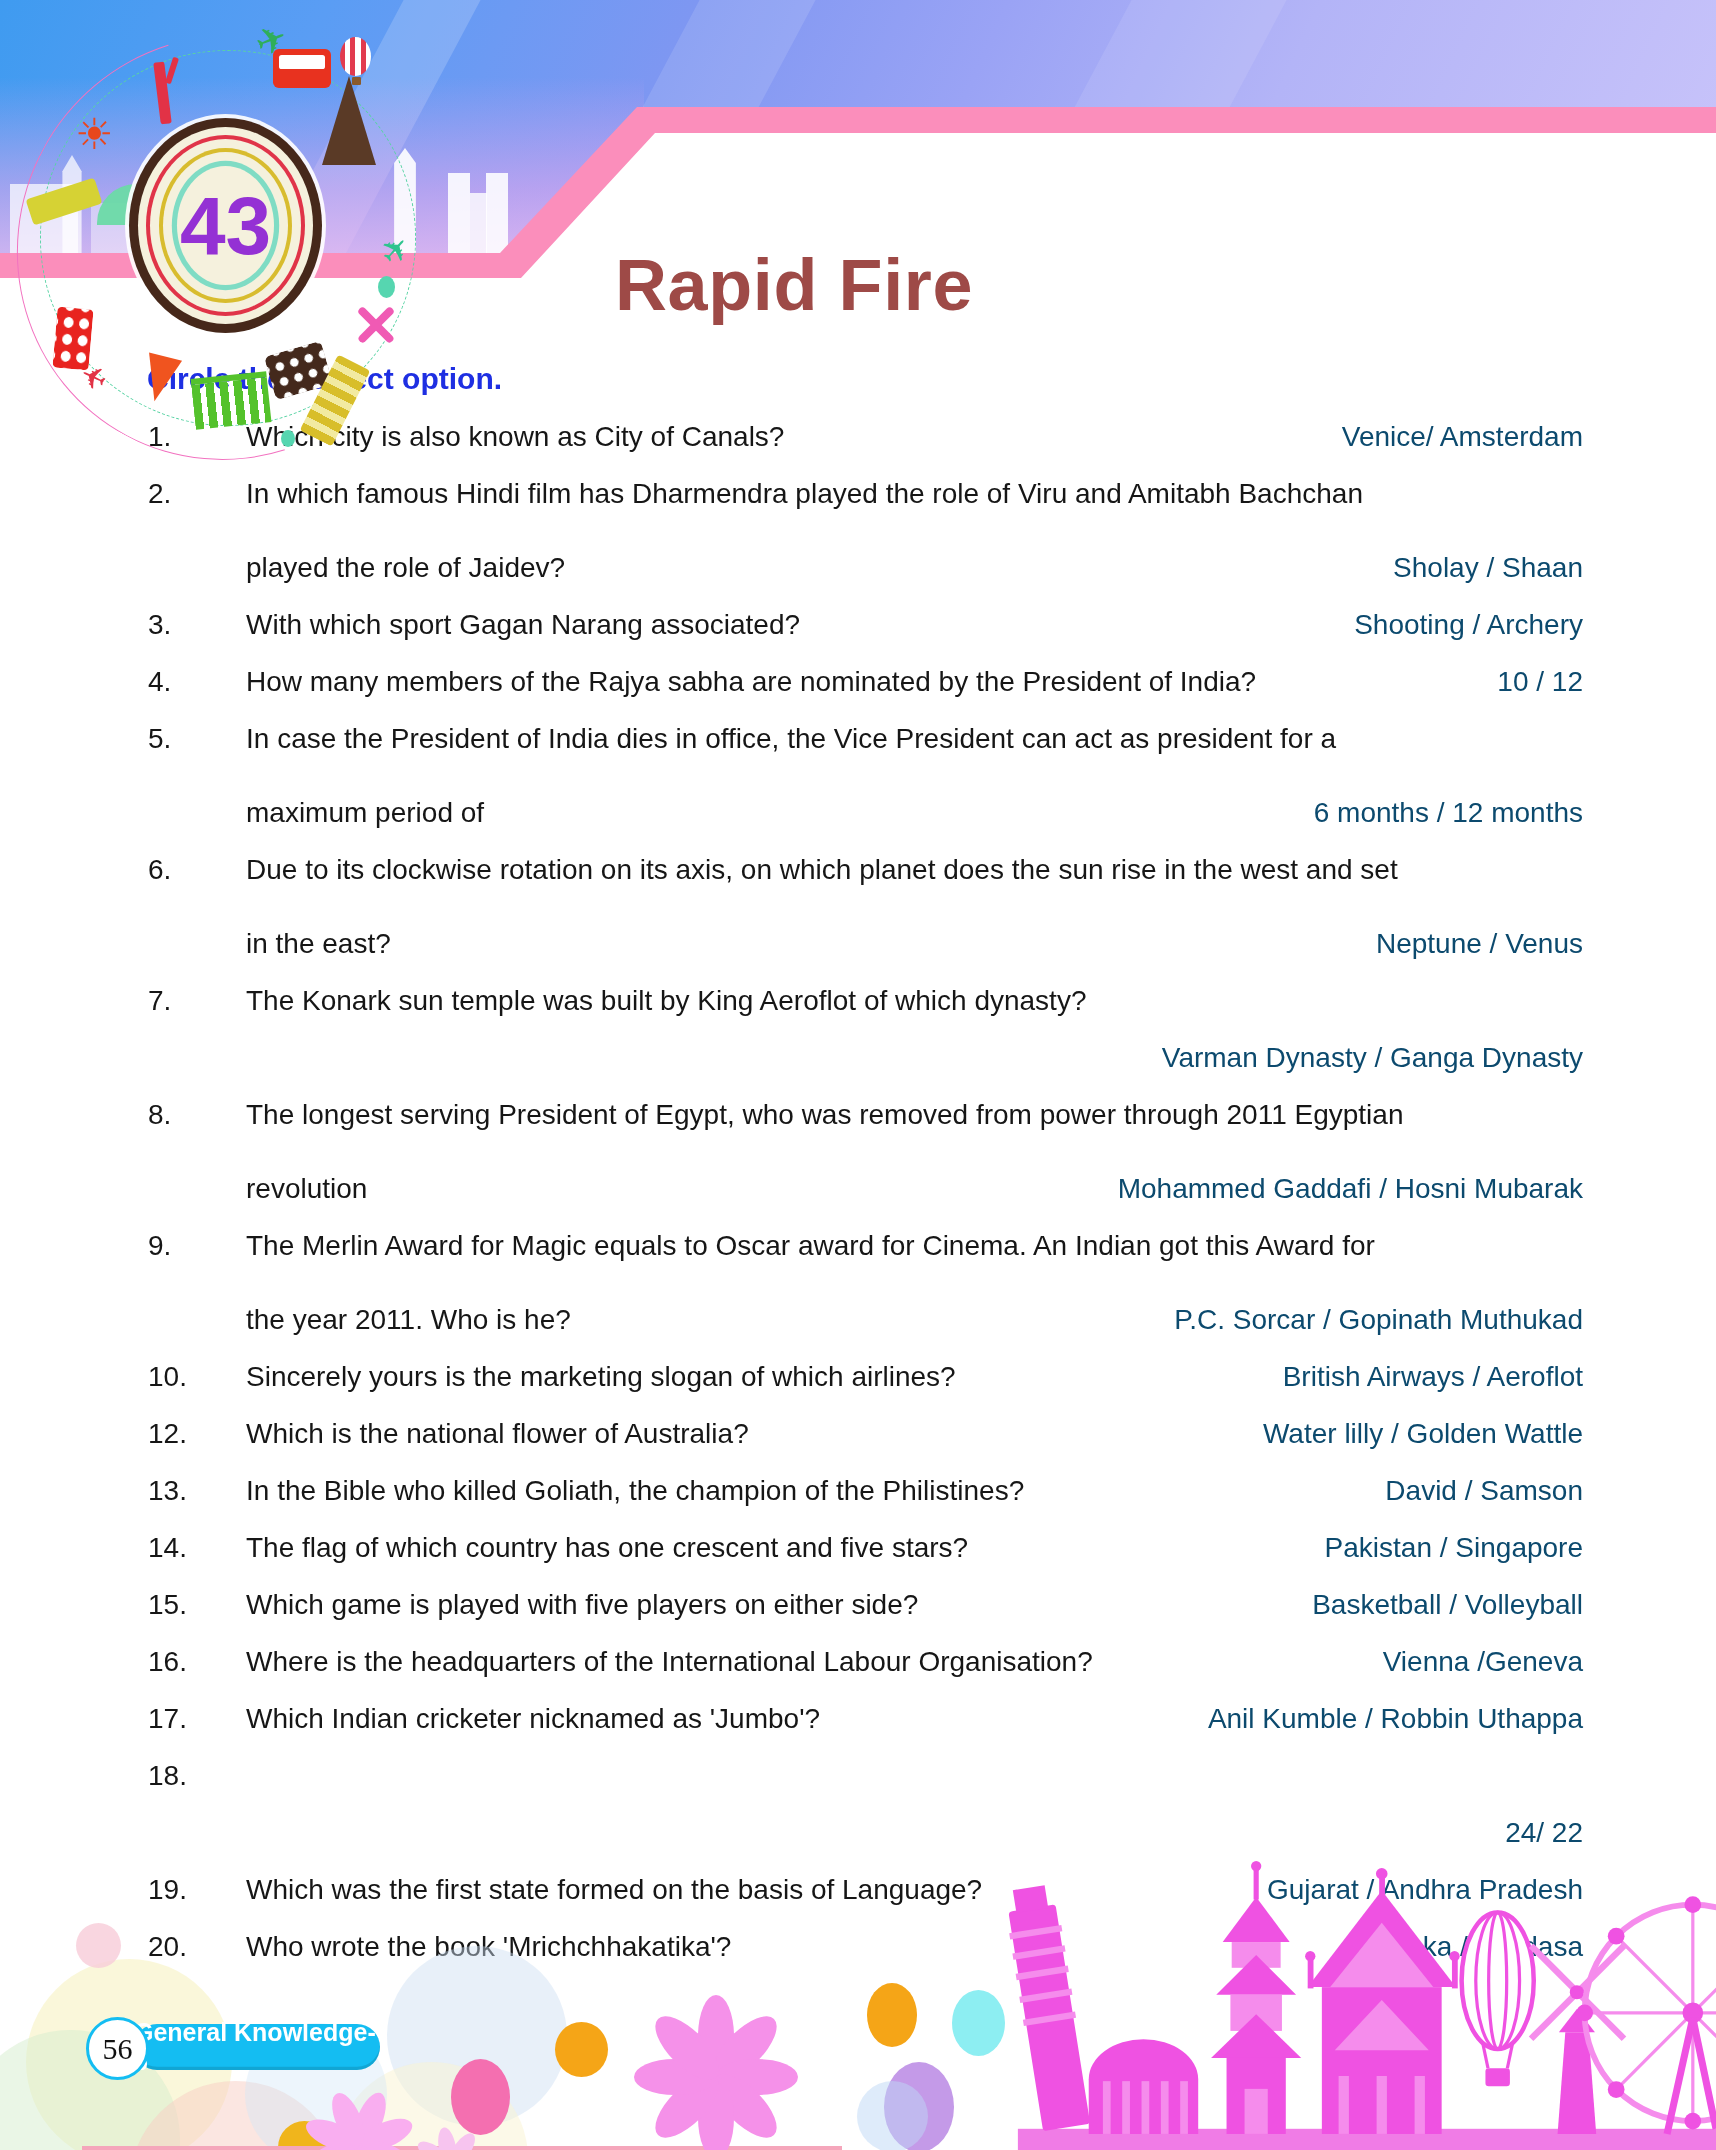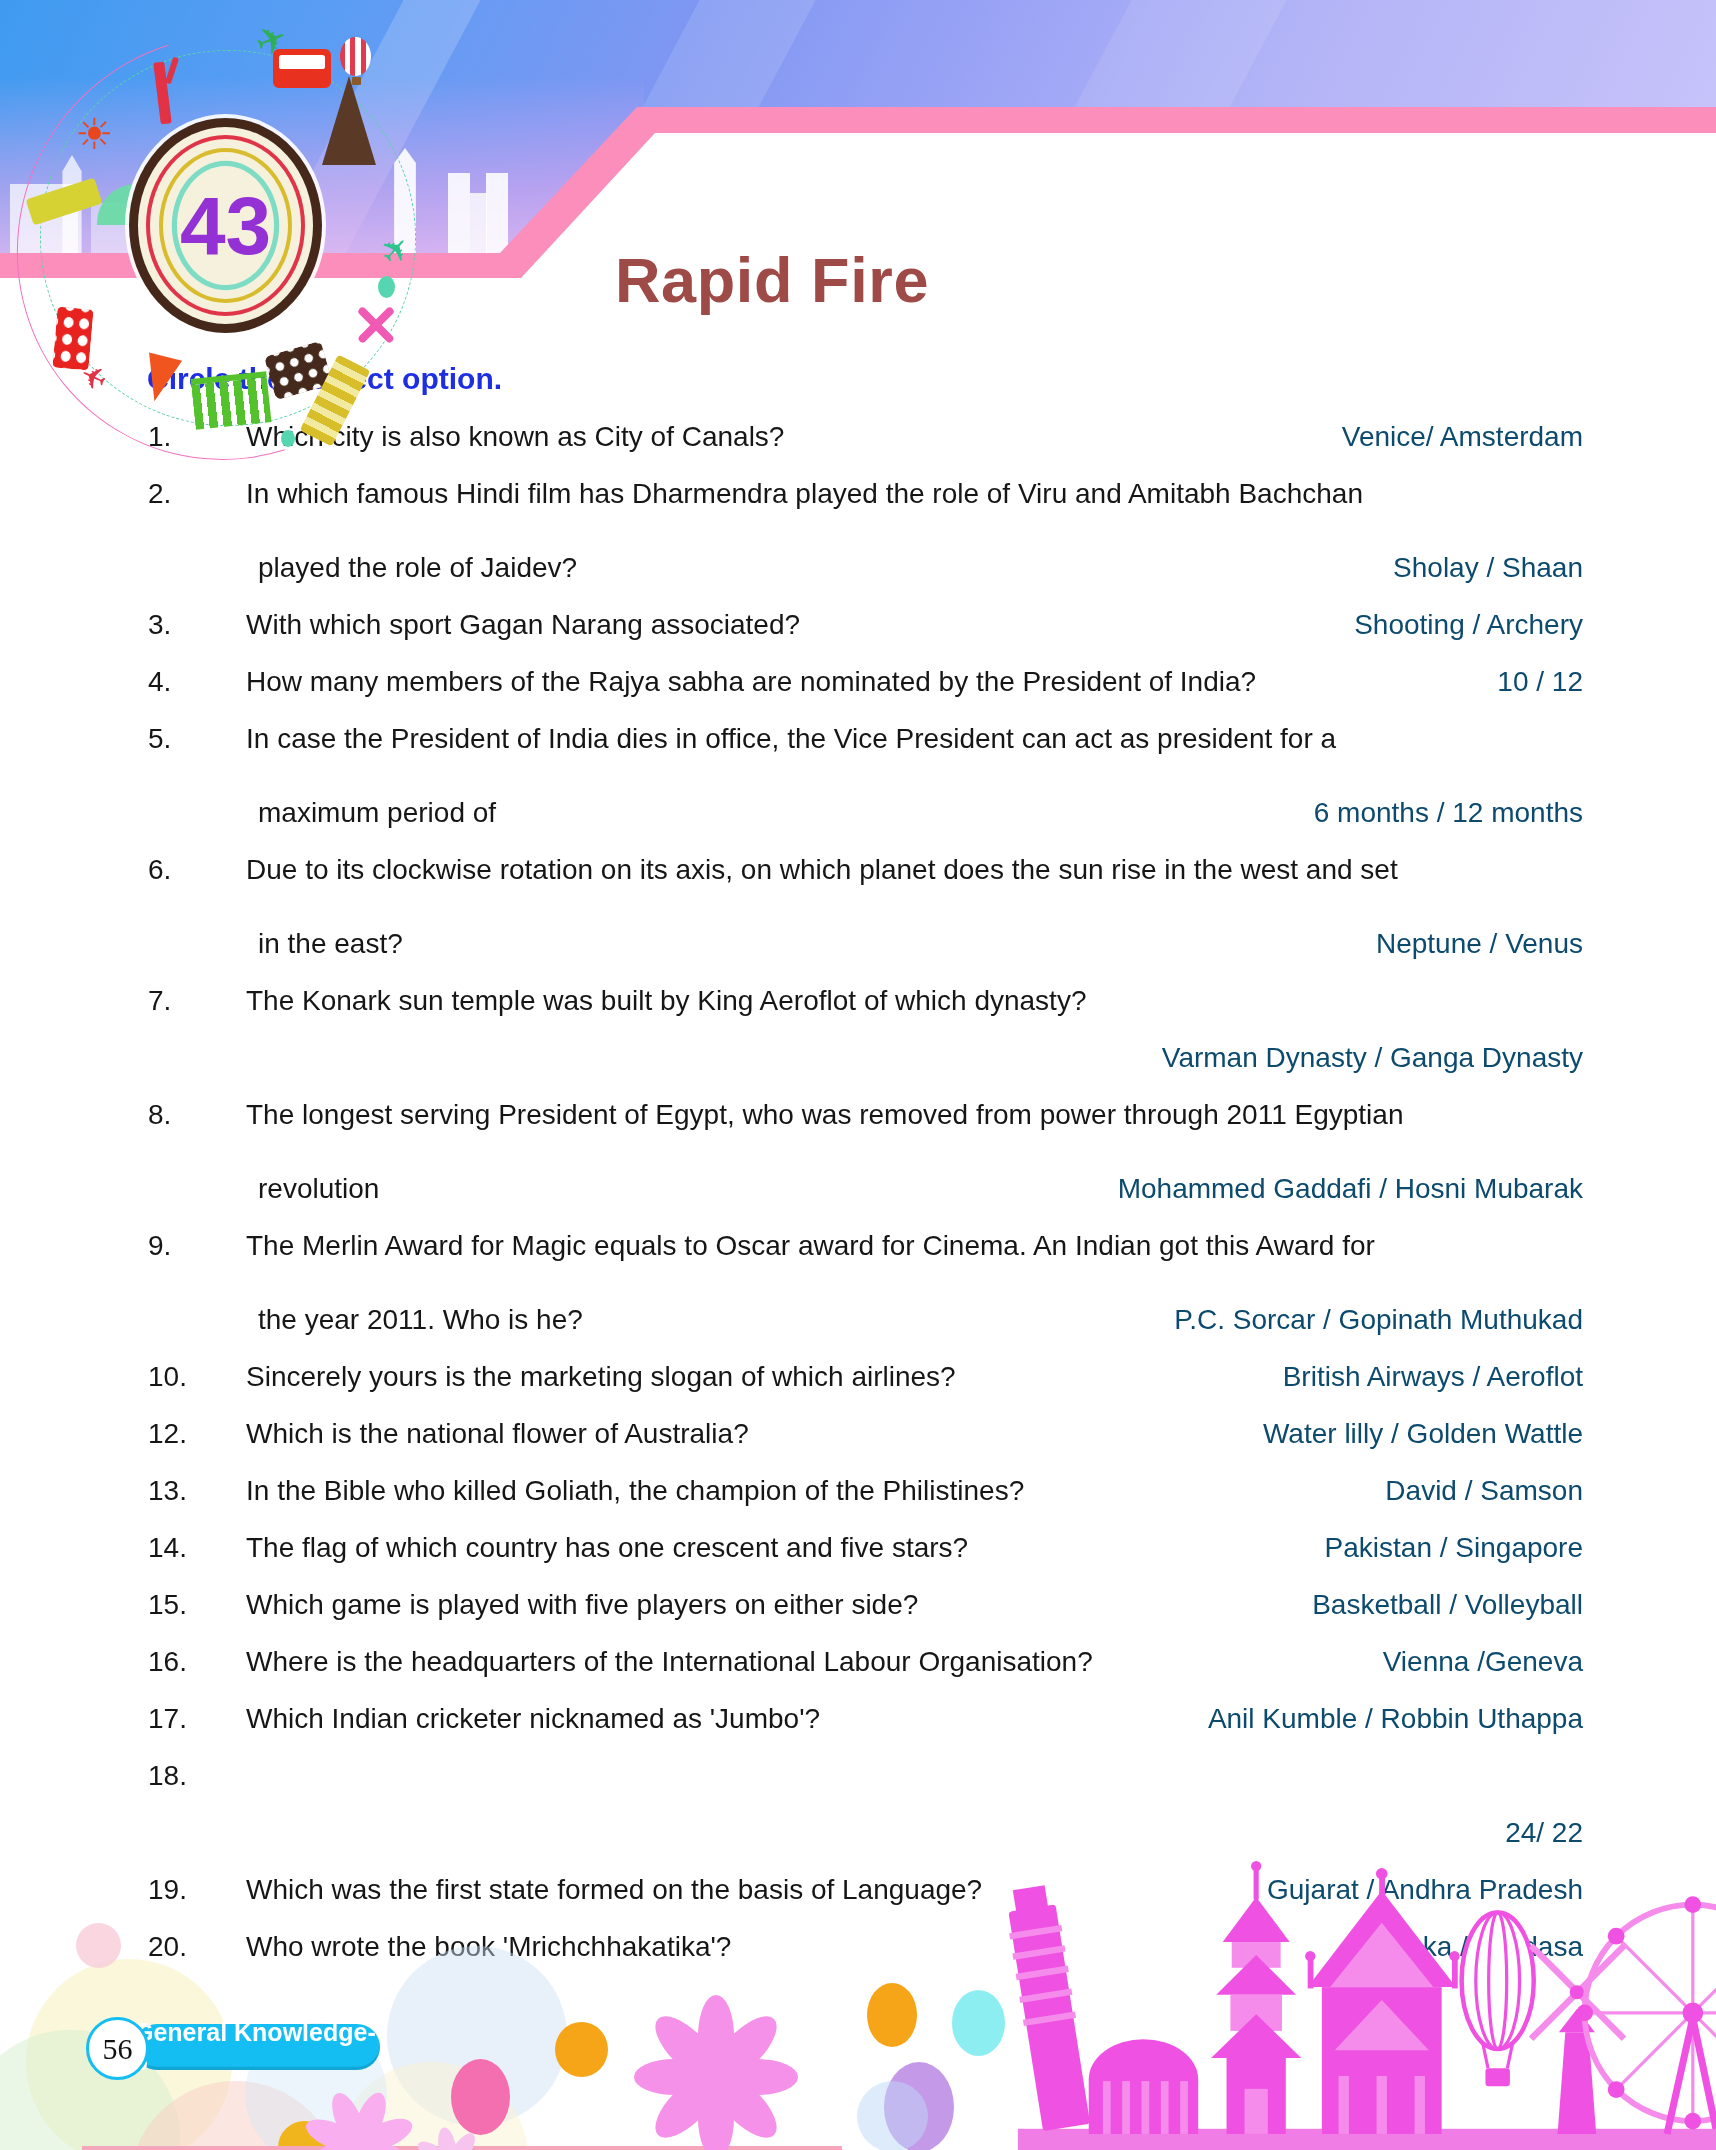--- a/index.html
+++ b/index.html
@@ -14,21 +14,21 @@
   #sky .lav{position:absolute;left:0;top:77px;width:644px;height:187px;
        background:linear-gradient(180deg,rgba(231,160,235,0) 0%,rgba(236,170,238,.55) 60%,rgba(244,188,240,.8) 100%);}
   .bld{position:absolute;background:rgba(255,255,255,.72);}
   .bldp{position:absolute;background:rgba(250,224,247,.85);}
 
   
   #band{position:absolute;left:0;top:0;width:1716px;height:283px;background:#fb8ebb;
         clip-path:polygon(0 253px,500px 253px,637px 107px,1716px 107px,1716px 133px,655px 133px,521px 278px,0 278px);}
 
   
-  #title{position:absolute;left:615px;top:244px;font-size:63px;font-weight:bold;color:#9e4a47;letter-spacing:0.6px;}
+  #title{position:absolute;left:615px;top:244px;font-size:72px;font-weight:bold;color:#9e4a47;letter-spacing:0.6px;}
 
   
   #badge{position:absolute;left:177px;top:166px;width:97px;height:119px;border-radius:50%;
          background:#f5f1dd;display:flex;align-items:center;justify-content:center;z-index:6;
          box-shadow:0 0 0 5.2px #7fdcc4,0 0 0 14px #f5f1dd,0 0 0 18px #d8bc2e,0 0 0 27px #f5f1dd,
                     0 0 0 31px #e03448,0 0 0 39px #f5f1dd,0 0 0 48px #46281a,0 0 0 52px rgba(255,255,255,.9);}
   #badge span{font-size:82px;font-weight:bold;color:#9431d4;}
   .deco{position:absolute;z-index:5;}
   .arc-teal{left:40px;top:50px;width:374px;height:374px;border:1.9px dashed #59d3a4;border-radius:50%;z-index:4;}
   .arc-pink{left:18px;top:34px;width:415px;height:425px;border:1.9px solid transparent;border-left-color:#f272c0;border-bottom-color:#f272c0;border-radius:50%;transform:rotate(28deg);z-index:4;}
@@ -56,21 +56,21 @@
   .pisa2{left:317px;top:358px;width:36px;height:85px;background:repeating-linear-gradient(0deg,#d8be2a 0 8.4px,#f2eaa0 8.4px 15.5px);border-radius:3.9px;transform:rotate(27deg);}
   .wm1{left:353px;top:321px;width:46px;height:7.7px;background:#f05ab4;border-radius:3.9px;transform:rotate(45deg);}
   .wm2{left:353px;top:321px;width:46px;height:7.7px;background:#f05ab4;border-radius:3.9px;transform:rotate(-45deg);}
   .dotg1{left:378px;top:276px;width:17px;height:22px;background:#56d6b0;border-radius:50%;}
   .dotg2{left:281px;top:430px;width:14px;height:17px;background:#56d6b0;border-radius:50%;}
 
   
   #instruction{position:absolute;left:147px;top:362px;font-size:30px;font-weight:bold;color:#1e2fe2;}
   #quiz{position:absolute;left:0;top:408px;width:1716px;padding:0 133px 0 148px;box-sizing:border-box;}
   .line{display:flex;align-items:center;height:57px;font-size:28px;color:#161616;}
-  .line.cont{margin-top:17px;gap:12px;}
+  .line.cont{margin-top:17px;}
   .qnum{width:98px;flex:0 0 98px;}
   .qtext{white-space:nowrap;}
   .ans{margin-left:auto;color:#0c4a6e;white-space:nowrap;}
 
   
   .circ{position:absolute;border-radius:50%;}
   .c1{left:26px;top:1959px;width:206px;height:206px;background:#f6f0bc;opacity:.55;}
   .c2{left:-39px;top:2030px;width:219px;height:219px;background:#d6eecd;opacity:.5;}
   .c3{left:129px;top:2081px;width:213px;height:213px;background:#f8cdc4;opacity:.5;}
   .c4{left:387px;top:1946px;width:180px;height:180px;background:#cddef2;opacity:.45;}

